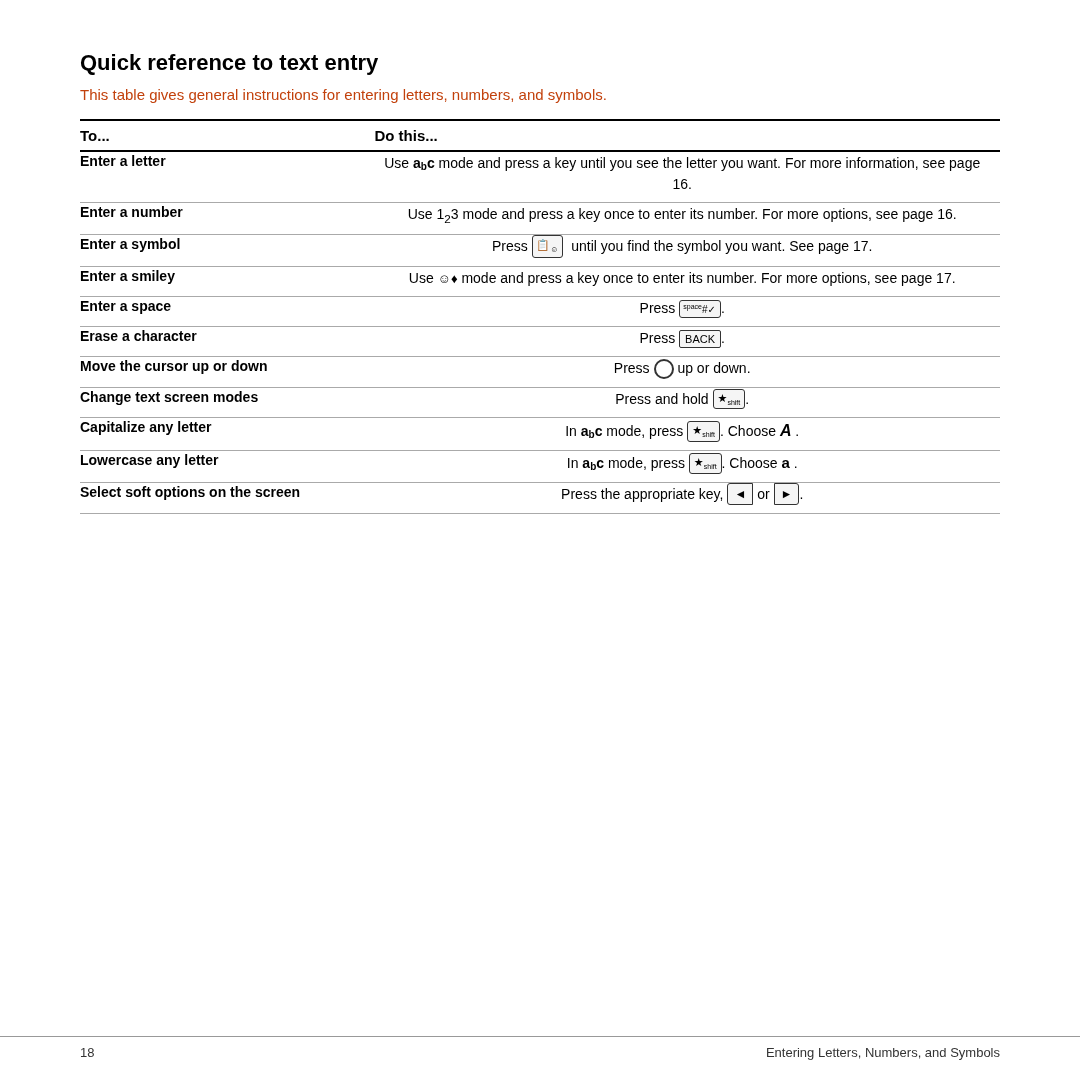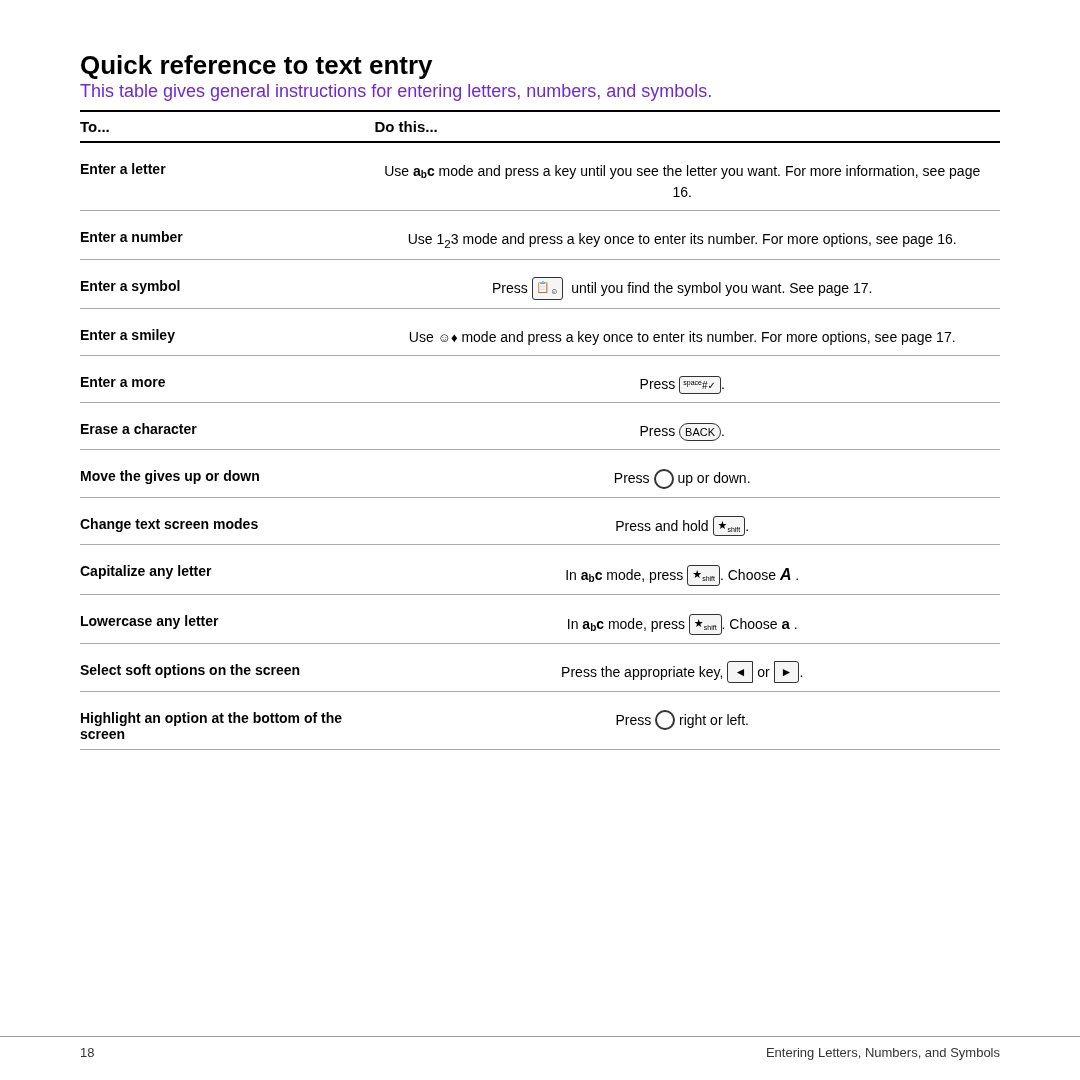--- a/index.html
+++ b/index.html
@@ -18,28 +18,29 @@
       display: flex;
       flex-direction: column;
     }
 
     .page-content {
       flex: 1;
       padding: 50px 80px 40px 80px;
     }
 
     .page-title {
-      font-size: 26px;
+      font-size: 22px;
       font-weight: bold;
+      margin-bottom: 10px;
     }
 
     .page-subtitle {
-      font-size: 18px;
-      margin-bottom: 8px;
-      color: #6d28d9;
+      font-size: 15px;
+      margin-bottom: 16px;
+      color: #c2410c;
     }
 
     table {
       width: 100%;
       border-collapse: collapse;
       font-size: 14.5px;
     }
 
     thead tr {
       border-top: 2px solid #000;
@@ -55,21 +56,21 @@
 
     thead th:first-child {
       width: 32%;
     }
 
     tbody tr {
       border-bottom: 1px solid #aaa;
     }
 
     tbody td {
-      padding: 18px 10px 7px 0;
+      padding: 1px 10px 7px 0;
       vertical-align: top;
     }
 
     tbody td:first-child {
       font-weight: bold;
       font-size: 14px;
       padding-right: 16px;
     }
 
     tbody td:last-child {
@@ -87,21 +88,21 @@
     .abc-sub {
       font-size: 10px;
       vertical-align: baseline;
       position: relative;
       bottom: -2px;
     }
 
     .key-icon {
       display: inline-block;
       border: 1.5px solid #333;
-      border-radius: 9px;
+      border-radius: 2px;
       padding: 1px 5px;
       font-size: 11px;
       font-family: Arial, sans-serif;
       background: #f5f5f5;
       vertical-align: middle;
       line-height: 1.3;
       position: relative;
       top: -1px;
     }
 
@@ -251,37 +252,37 @@
       </tr>
 
       <tr>
         <td>Enter a smiley</td>
         <td>
           Use <span class="smiley-icon">☺♦</span> mode and press a key once to enter its number. For more options, see page 17.
         </td>
       </tr>
 
       <tr>
-        <td>Enter a more</td>
+        <td>Enter a space</td>
         <td>
           Press <span class="key-icon-hash"><span class="small-text">space</span>#✓</span>.
         </td>
       </tr>
 
       <tr>
         <td>Erase a character</td>
         <td>
           Press <span class="key-icon">BACK</span>.
         </td>
       </tr>
 
 
 
       <tr>
-        <td>Move the gives up or down</td>
+        <td>Move the cursor up or down</td>
         <td>
           Press <span class="nav-circle"></span> up or down.
         </td>
       </tr>
 
       <tr>
         <td>Change text screen modes</td>
         <td>
           Press and hold <span class="key-star">★<span class="sub-text">shift</span></span>.
         </td>
@@ -301,26 +302,20 @@
         </td>
       </tr>
 
       <tr>
         <td>Select soft options on the screen</td>
         <td>
           Press the appropriate key, <span class="softkey-left">◄</span> or <span class="softkey-right">►</span>.
         </td>
       </tr>
 
-      <tr>
-        <td>Highlight an option at the bottom of the screen</td>
-        <td>
-          Press <span class="nav-circle"></span> right or left.
-        </td>
-      </tr>
     </tbody>
   </table>
 </div>
 
 <div class="page-footer">
   <span>18</span>
   <span>Entering Letters, Numbers, and Symbols</span>
 </div>
 
 </body></html>

